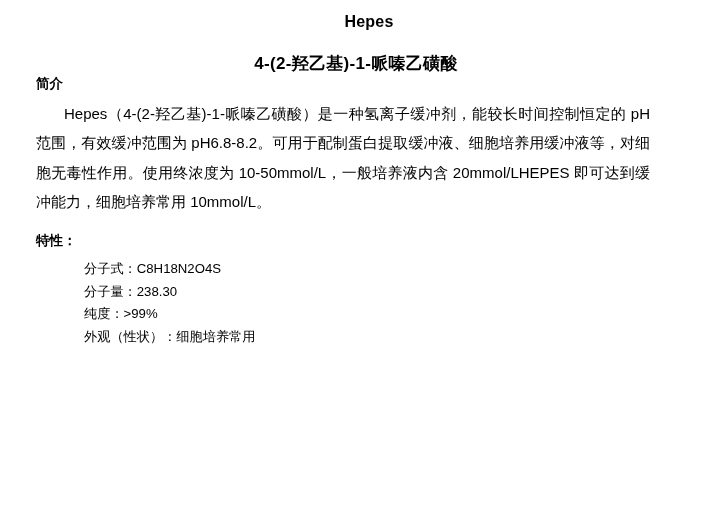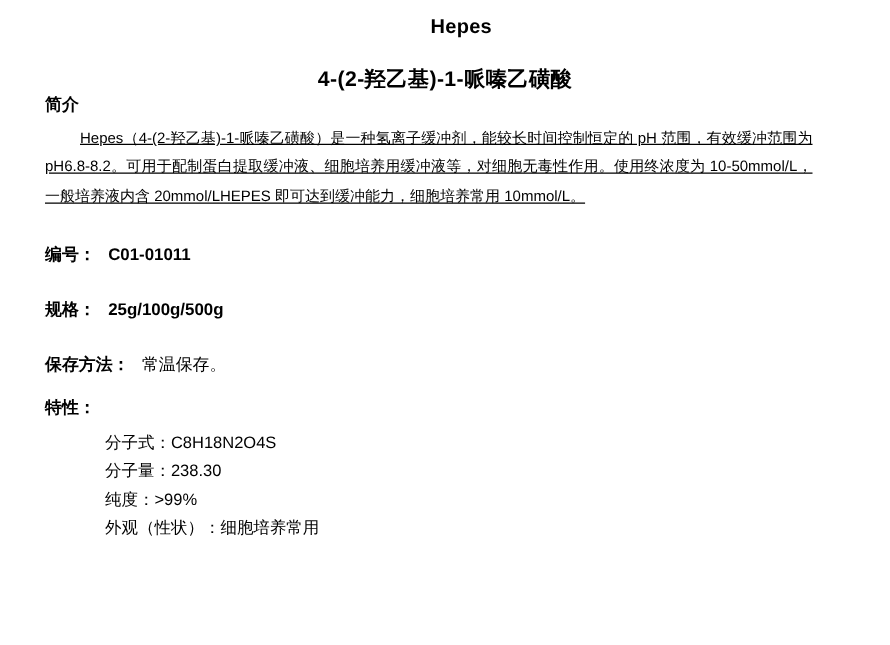--- a/index.html
+++ b/index.html
@@ -38,27 +38,26 @@
   }
   .section {
     margin-left: 36px;
     margin-right: 30px;
   }
   .section-heading {
     font-size: 13.5px;
     font-weight: bold;
   }
   .intro-body {
-    font-size: 12px;
+    font-size: 15px;
     line-height: 1.95;
     text-align: justify;
     text-justify: inter-ideograph;
     margin-top: 6px;
     margin-right: 32px;
-    text-decoration: underline;
   }
   .intro-body .indent {
     display: inline-block;
     width: 28px;
   }
   .kv-row {
     margin-top: 26px;
     font-size: 13.5px;
   }
   .kv-label {
@@ -92,35 +91,20 @@
 
   <div class="title-main">Hepes</div>
 
   <div class="title-sub">4-(2-羟乙基)-1-哌嗪乙磺酸</div>
 
   <div class="section">
     <div class="section-heading">简介</div>
     <div class="intro-body"><span class="indent"></span><span>Hepes（4-(2-羟乙基)-1-哌嗪乙磺酸）是一种氢离子缓冲剂，能较长时间控制恒定的 pH 范围，有效缓冲范围为 pH6.8-8.2。可用于配制蛋白提取缓冲液、细胞培养用缓冲液等，对细胞无毒性作用。使用终浓度为 10-50mmol/L，一般培养液内含 20mmol/LHEPES 即可达到缓冲能力，细胞培养常用 10mmol/L。</span></div>
   </div>
 
-  <div class="section">
-
-    <div class="kv-row">
-      <span class="kv-label">编号：</span><span class="kv-value">C01-01011</span>
-    </div>
-
-    <div class="kv-row">
-      <span class="kv-label">规格：</span><span class="kv-value">25g/100g/500g</span>
-    </div>
-
-    <div class="kv-row">
-      <span class="kv-label">保存方法：</span><span class="kv-value kv-value-normal">常温保存。</span>
-    </div>
-
-  </div>
 
   <div class="section">
     <div class="props-heading">特性：</div>
     <div class="props-list">
       <div class="props-item">分子式：C8H18N2O4S</div>
       <div class="props-item">分子量：238.30</div>
       <div class="props-item">纯度：&gt;99%</div>
       <div class="props-item">外观（性状）：细胞培养常用</div>
     </div>
   </div>

